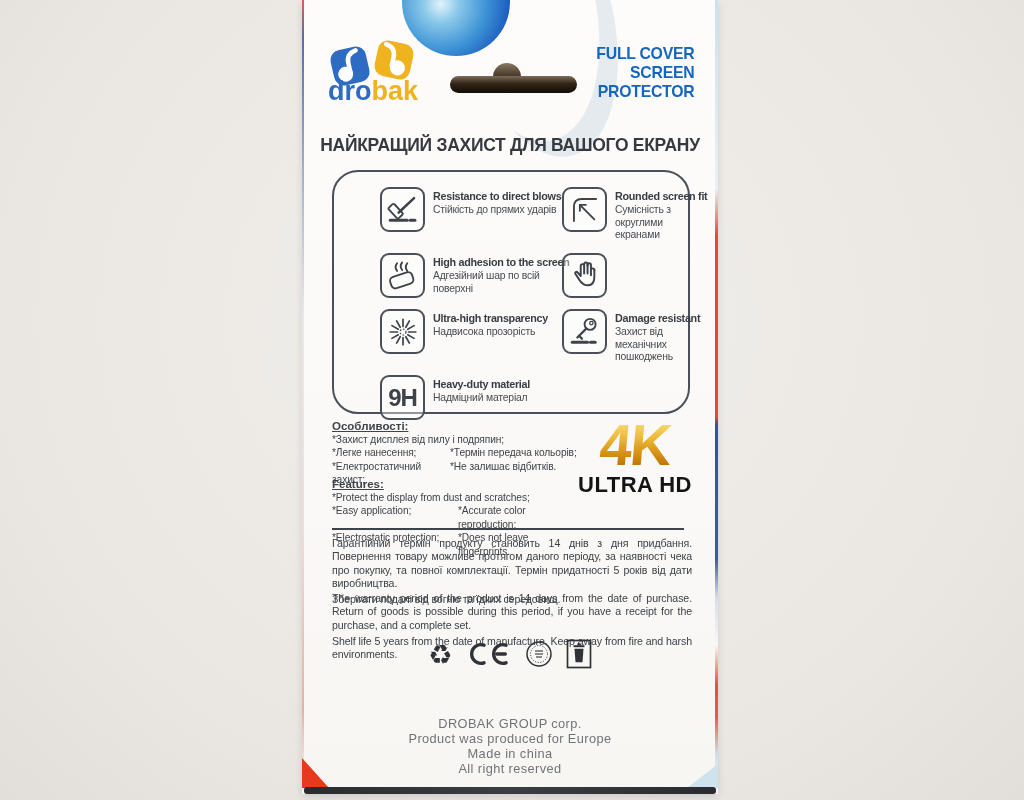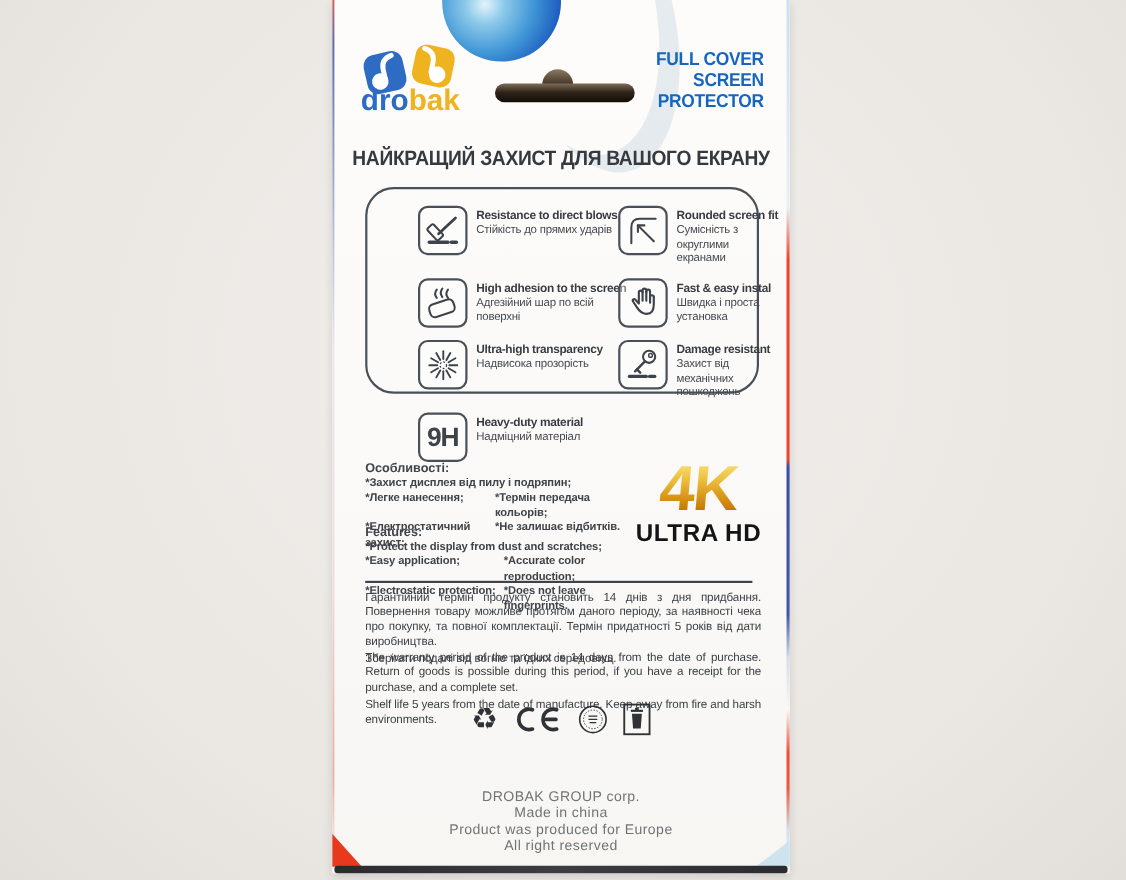--- a/index.html
+++ b/index.html
@@ -39,34 +39,34 @@
   .logo-squares{position:absolute;left:26px;top:34px;overflow:visible;}
   .logo-text{position:absolute;left:26px;top:76px;font-size:27px;font-weight:700;letter-spacing:0;}
   .logo-text .p1{color:#2e6cc4;} .logo-text .p2{color:#eeb31e;}
   
   .tagline{position:absolute;right:24px;top:44px;text-align:right;color:#1566bf;font-weight:700;
     font-size:17px;line-height:1.12;letter-spacing:-.3px;transform:scaleX(.93);transform-origin:right top;}
   
   .main-header{position:absolute;left:0;right:0;top:134px;text-align:center;color:#363a40;
     font-size:19px;font-weight:700;letter-spacing:-.3px;transform:scaleX(.92);margin:0;}
   
-  .feature-box{position:absolute;left:30px;top:170px;width:358px;height:188px;box-sizing:border-box;
+  .feature-box{position:absolute;left:30px;top:170px;width:358px;height:244px;box-sizing:border-box;
     border:2px solid #4a5058;border-radius:26px;padding:15px 4px 10px 14px;
     display:grid;grid-template-columns:180px 1fr;column-gap:2px;row-gap:11px;}
   .feat{display:flex;gap:8px;align-items:flex-start;}
   .icon-box{width:45px;height:45px;box-sizing:border-box;border:2px solid #4a5058;border-radius:9px;
     display:flex;align-items:center;justify-content:center;flex-shrink:0;background:rgba(255,255,255,.4);margin-left:32px;}
   .feat-en{font-size:10.8px;font-weight:700;color:#383d44;letter-spacing:-.3px;white-space:nowrap;margin-top:3px;}
   .feat-uk{font-size:10.4px;font-weight:400;color:#474c52;letter-spacing:-.2px;line-height:1.22;margin-top:2px;}
   .nineH{font-size:24px;font-weight:700;color:#3e434a;letter-spacing:-1px;}
   
   .list{position:absolute;left:30px;width:250px;color:#3f444a;}
   .list-uk{top:420px;} .list-en{top:478px;}
-  .list .title{font-size:11.5px;font-weight:700;margin:0 0 1px 0;}
-  .list .line{font-size:10.2px;font-weight:700;line-height:1.32;letter-spacing:-.1px;}
+  .list .title{font-size:11.5px;font-weight:700;margin:0 0 1px 0;text-decoration:underline;}
+  .list .line{font-size:10.2px;font-weight:400;line-height:1.32;letter-spacing:-.1px;}
   .cols{display:grid;grid-template-columns:118px 1fr;}
   .list-en .cols{grid-template-columns:126px 1fr;}
   
   .badge4k{position:absolute;right:18px;top:420px;width:130px;text-align:center;}
   .fourk{font-size:58px;line-height:.85;font-weight:700;letter-spacing:-2px;transform:skewX(-5deg);
     color:#dba020;margin:0;}
   @supports (-webkit-background-clip:text){
     .fourk{background:linear-gradient(180deg,#f8e27a 0%,#edbb3a 35%,#d58f12 70%,#b36d08 100%);
       -webkit-background-clip:text;background-clip:text;color:transparent;}}
   .uhd{font-size:22px;font-weight:700;color:#131416;letter-spacing:.5px;margin-top:3px;}
@@ -180,24 +180,20 @@
       <div class="feat">
         <div class="icon-box">
           <svg width="34" height="34" viewBox="0 0 40 40">
             <g fill="none" stroke="#3e434a" stroke-width="2.3" stroke-linecap="round" stroke-linejoin="round">
               <path d="M31 13 c0 -2.6 -4 -2.6 -4 0 l0 6"></path>
               <path d="M27 12 l0 -5 c0 -2.6 -4 -2.6 -4 0 l0 10"></path>
               <path d="M23 8 l0 -2 c0 -2.6 -4 -2.6 -4 0 l0 11"></path>
               <path d="M19 8 c0 -2.6 -4 -2.6 -4 0 l0 12 -3.5 -4 c-1.5 -1.7 -4 -.5 -2.5 2 l4 6 c2.5 4 6 7 10.5 7 c5 0 7.5 -4 7.5 -10 l0 -8"></path>
             </g>
           </svg>
-        </div>
-        <div class="feat-text">
-          <div class="feat-en">Fast &amp; easy instal</div>
-          <div class="feat-uk">Швидка і проста установка</div>
         </div>
       </div>
 
       <div class="feat">
         <div class="icon-box">
           <svg width="34" height="34" viewBox="0 0 40 40">
             <g stroke="#3e434a" stroke-width="2" stroke-linecap="round">
               <line x1="26.5" y1="20" x2="35" y2="20"></line>
                 <line x1="25.6" y1="23.3" x2="33" y2="27.5"></line>
               <line x1="23.3" y1="25.6" x2="27.5" y2="33"></line>
@@ -311,22 +307,22 @@
         <g fill="#2f3338">
           <rect x="7.5" y="6.2" width="11" height="2"></rect>
           <rect x="11.3" y="4.4" width="3.4" height="2"></rect>
           <path d="M8.5 9.8 h9 l-1 13.5 h-7 z"></path>
         </g>
       </svg>
     </div>
 
     <div class="footer">
       <div>DROBAK GROUP corp.</div>
+      <div>Product was produced for Europe</div>
       <div>Made in china</div>
-      <div>Product was produced for Europe</div>
       <div>All right reserved</div>
     </div>
 
     <div class="tri-red"></div>
     <div class="tri-blue"></div>
     <div class="bottom-bar"></div>
   </div>
 </div>
 
 </body></html>

